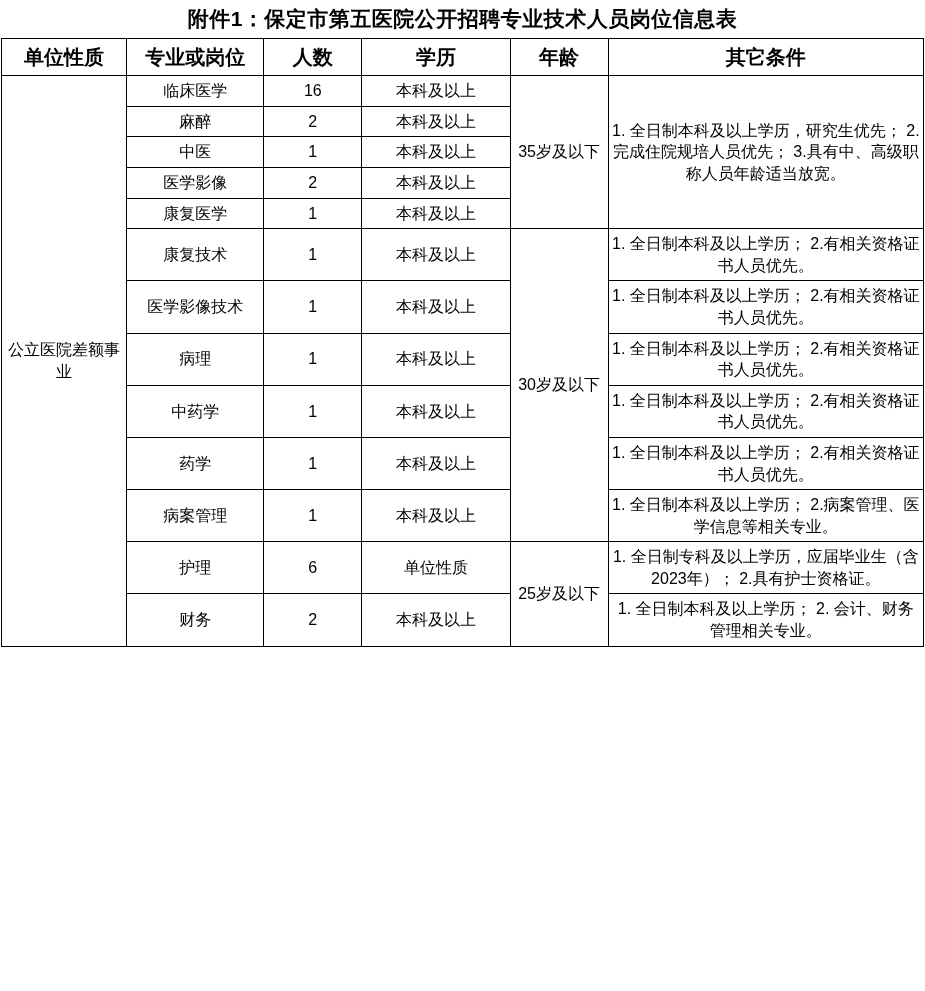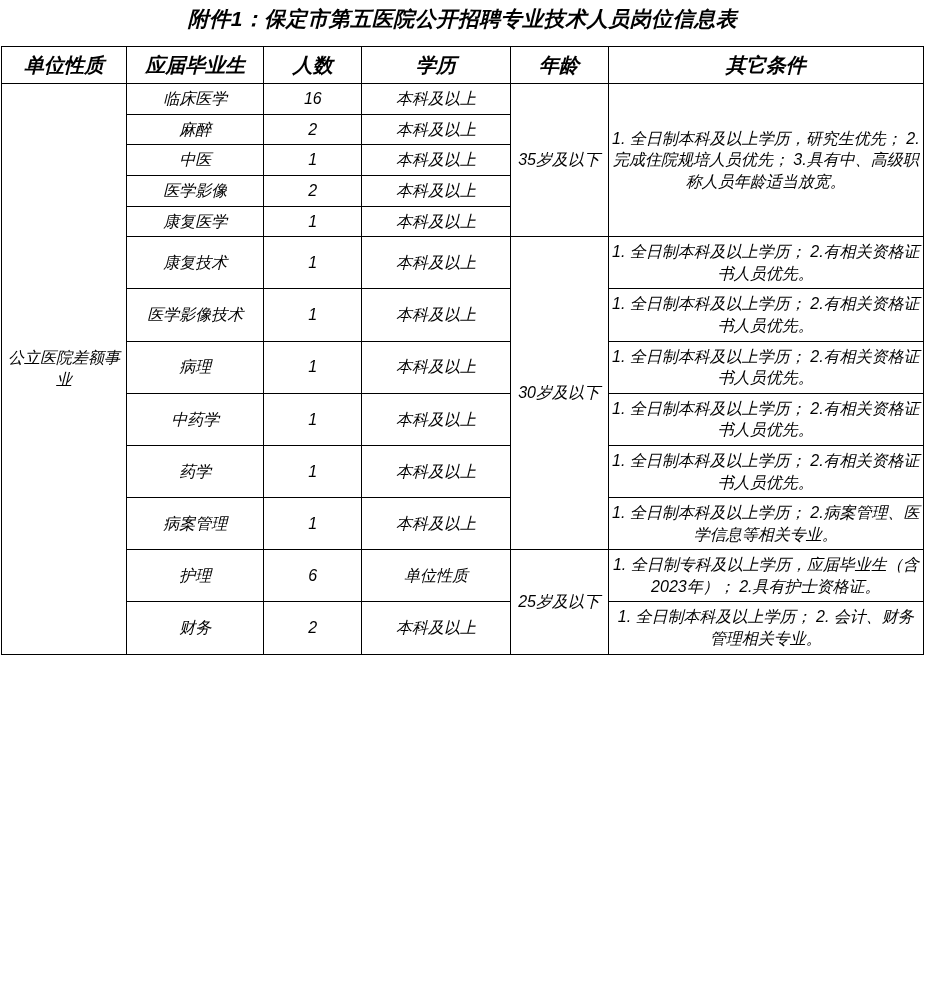--- a/index.html
+++ b/index.html
@@ -12,34 +12,33 @@
     height: 991px;
     font-family: "Liberation Sans", "DejaVu Sans", sans-serif;
     color: #000000;
     overflow: hidden;
   }
   .sheet {
     width: 925px;
     height: 892px;
     box-sizing: border-box;
     position: relative;
-    font-style: italic;
   }
   .doc-title {
     text-align: center;
     font-size: 21px;
     font-weight: bold;
     letter-spacing: 0.5px;
     padding: 6px 0 7px 0;
     line-height: 1.2;
   }
   table.info-table {
     border-collapse: collapse;
     width: 923px;
-    margin: 8px 1px;
+    margin: 0 1px;
     table-layout: fixed;
   }
   table.info-table th,
   table.info-table td {
     border: 1px solid #000000;
     text-align: center;
     vertical-align: middle;
     font-size: 16px;
     line-height: 1.35;
     padding: 4px 3px;
@@ -86,21 +85,21 @@
       <col class="col-unit">
       <col class="col-major">
       <col class="col-num">
       <col class="col-edu">
       <col class="col-age">
       <col class="col-cond">
     </colgroup>
     <thead>
       <tr>
         <th>单位性质</th>
-        <th>应届毕业生</th>
+        <th>专业或岗位</th>
         <th>人数</th>
         <th>学历</th>
         <th>年龄</th>
         <th>其它条件</th>
       </tr>
     </thead>
     <tbody>
 
       <tr>
         <td class="unit-cell" rowspan="13">公立医院差额事业</td>

